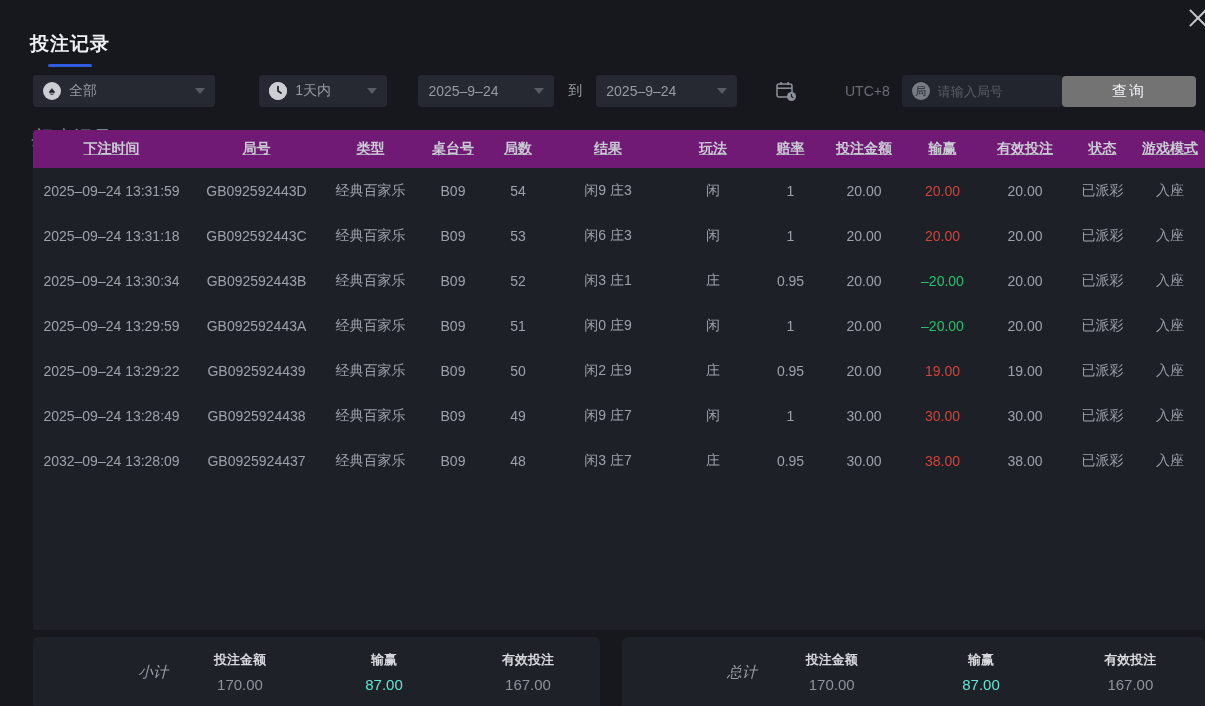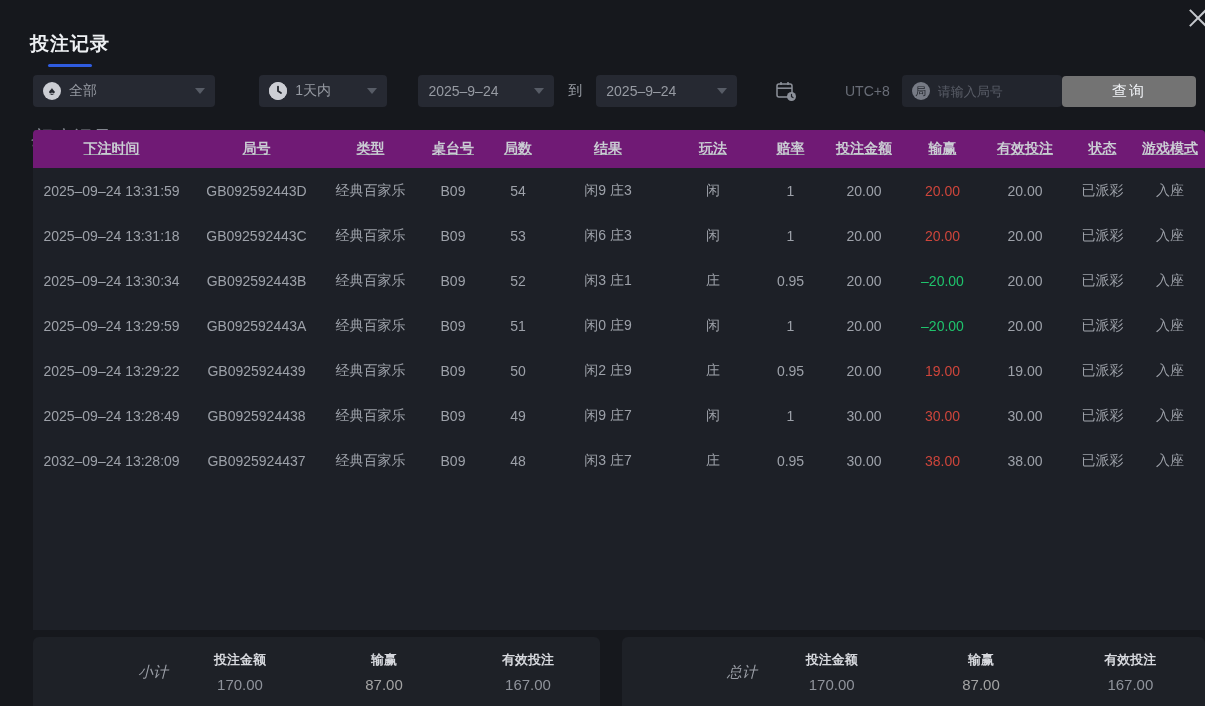--- a/index.html
+++ b/index.html
@@ -78,21 +78,21 @@
   .sum-panel {
     position:absolute; top:637px; height:80px; background:#1e2127;
     border-radius:6px; display:flex; align-items:center; padding-bottom:10px;
   }
   .sum-panel.left { left:33px; width:567px; }
   .sum-panel.right { left:622px; width:583px; }
   .sum-label { flex:0 0 135px; text-align:right; color:#9a9ea6; font-size:15px;font-style:italic; }
   .sum-stat { flex:1; text-align:center; }
   .sum-stat-label { color:#d6d8dd; font-size:13px; font-weight:700; }
   .sum-stat-value { color:#8f939b; font-size:15px; margin-top:7px; }
-  .sum-stat-value.red { color:#a3a3a3; }
+  .sum-stat-value.red { color:#5eead4; }
 </style>
 </head>
 <body>
 
 <div class="tabs">
   <div class="tab active">
     <div class="tab-label">投注记录</div>
     <div class="tab-underline"></div>
   </div>
   <div class="tab inactive">

